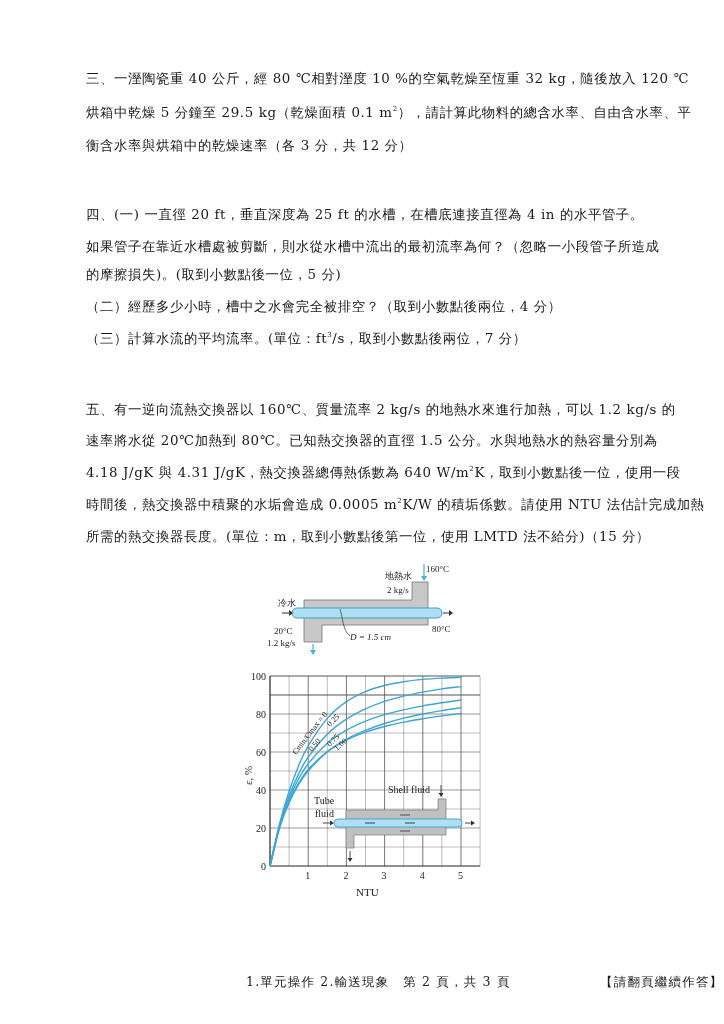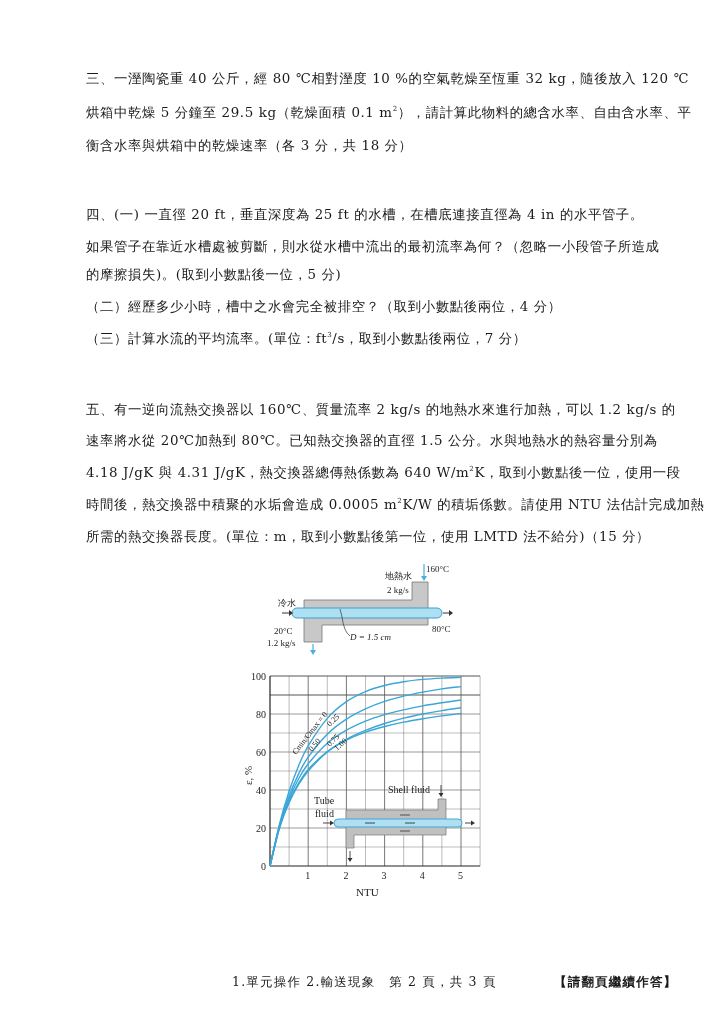--- a/index.html
+++ b/index.html
@@ -2,29 +2,29 @@
 <html><head>
 <meta charset="utf-8">
 <style>
   html, body { margin: 0; padding: 0; background: #ffffff; }
   body { width: 724px; height: 1024px; position: relative; overflow: hidden;
          font-family: "DejaVu Serif", "Liberation Serif", serif; color: #1a1a1a; }
   .line { position: absolute; left: 66px; font-size: 13.4px; white-space: nowrap; letter-spacing: 0.6px; margin-left: 20px; }
   sup { font-size: 7px; vertical-align: 6px; }
   #diagram1 { position: absolute; left: 262px; top: 562px; }
   #chart { position: absolute; left: 230px; top: 665px; }
-  .footer { position: absolute; top: 974px; font-size: 12.5px; letter-spacing: 1.2px; white-space: nowrap; }
+  .footer { position: absolute; top: 974px; font-size: 12.5px; letter-spacing: 1.2px; white-space: nowrap; margin-left: 14px; }
   svg text { font-family: "Liberation Serif", "DejaVu Serif", serif; }
 </style>
 </head>
 <body>
 
 <div class="line" style="top:70px">三、一溼陶瓷重 40 公斤，經 80 ℃相對溼度 10 %的空氣乾燥至恆重 32 kg，隨後放入 120 ℃</div>
 <div class="line" style="top:104px"><span>烘箱中乾燥 5 分鐘至 29.5 kg（乾燥面積 0.1 m</span><sup>2</sup><span>），請計算此物料的總含水率、自由含水率、平</span></div>
-<div class="line" style="top:137px">衡含水率與烘箱中的乾燥速率（各 3 分，共 18 分）</div>
+<div class="line" style="top:137px">衡含水率與烘箱中的乾燥速率（各 3 分，共 12 分）</div>
 
 <div class="line" style="top:206px">四、(一) 一直徑 20 ft，垂直深度為 25 ft 的水槽，在槽底連接直徑為 4 in 的水平管子。</div>
 <div class="line" style="top:238px">如果管子在靠近水槽處被剪斷，則水從水槽中流出的最初流率為何？（忽略一小段管子所造成</div>
 <div class="line" style="top:266px">的摩擦損失)。(取到小數點後一位，5 分)</div>
 <div class="line" style="top:298px">（二）經歷多少小時，槽中之水會完全被排空？（取到小數點後兩位，4 分）</div>
 <div class="line" style="top:330px"><span>（三）計算水流的平均流率。(單位：ft</span><sup>3</sup><span>/s，取到小數點後兩位，7 分）</span></div>
 
 <div class="line" style="top:401px">五、有一逆向流熱交換器以 160℃、質量流率 2 kg/s 的地熱水來進行加熱，可以 1.2 kg/s 的</div>
 <div class="line" style="top:432px">速率將水從 20℃加熱到 80℃。已知熱交換器的直徑 1.5 公分。水與地熱水的熱容量分別為</div>
 <div class="line" style="top:464px"><span>4.18 J/gK 與 4.31 J/gK，熱交換器總傳熱係數為 640 W/m</span><sup>2</sup><span>K，取到小數點後一位，使用一段</span></div>
@@ -123,13 +123,13 @@
     <text font-size="8" fill="#222" transform="translate(100,62) rotate(-45)">0.25</text>
     <text font-size="8" fill="#222" transform="translate(82,87) rotate(-50)">0.50</text>
     <text font-size="8" fill="#222" transform="translate(100,82) rotate(-45)">0.75</text>
     <text font-size="8" fill="#222" transform="translate(107,86) rotate(-42)">1.00</text>
   </g>
   <text x="126" y="231" font-size="11" fill="#222">NTU</text>
   <text font-size="11" fill="#222" transform="translate(22,120) rotate(-90)">ε, %</text>
 </svg>
 
 <div class="footer" style="left:232px">1.單元操作 2.輸送現象　第 2 頁，共 3 頁</div>
-<div class="footer" style="left:554px; font-weight:bold;">【請翻頁繼續作答】</div>
+<div class="footer" style="left:586px; font-weight:normal;">【請翻頁繼續作答】</div>
 
 </body></html>

